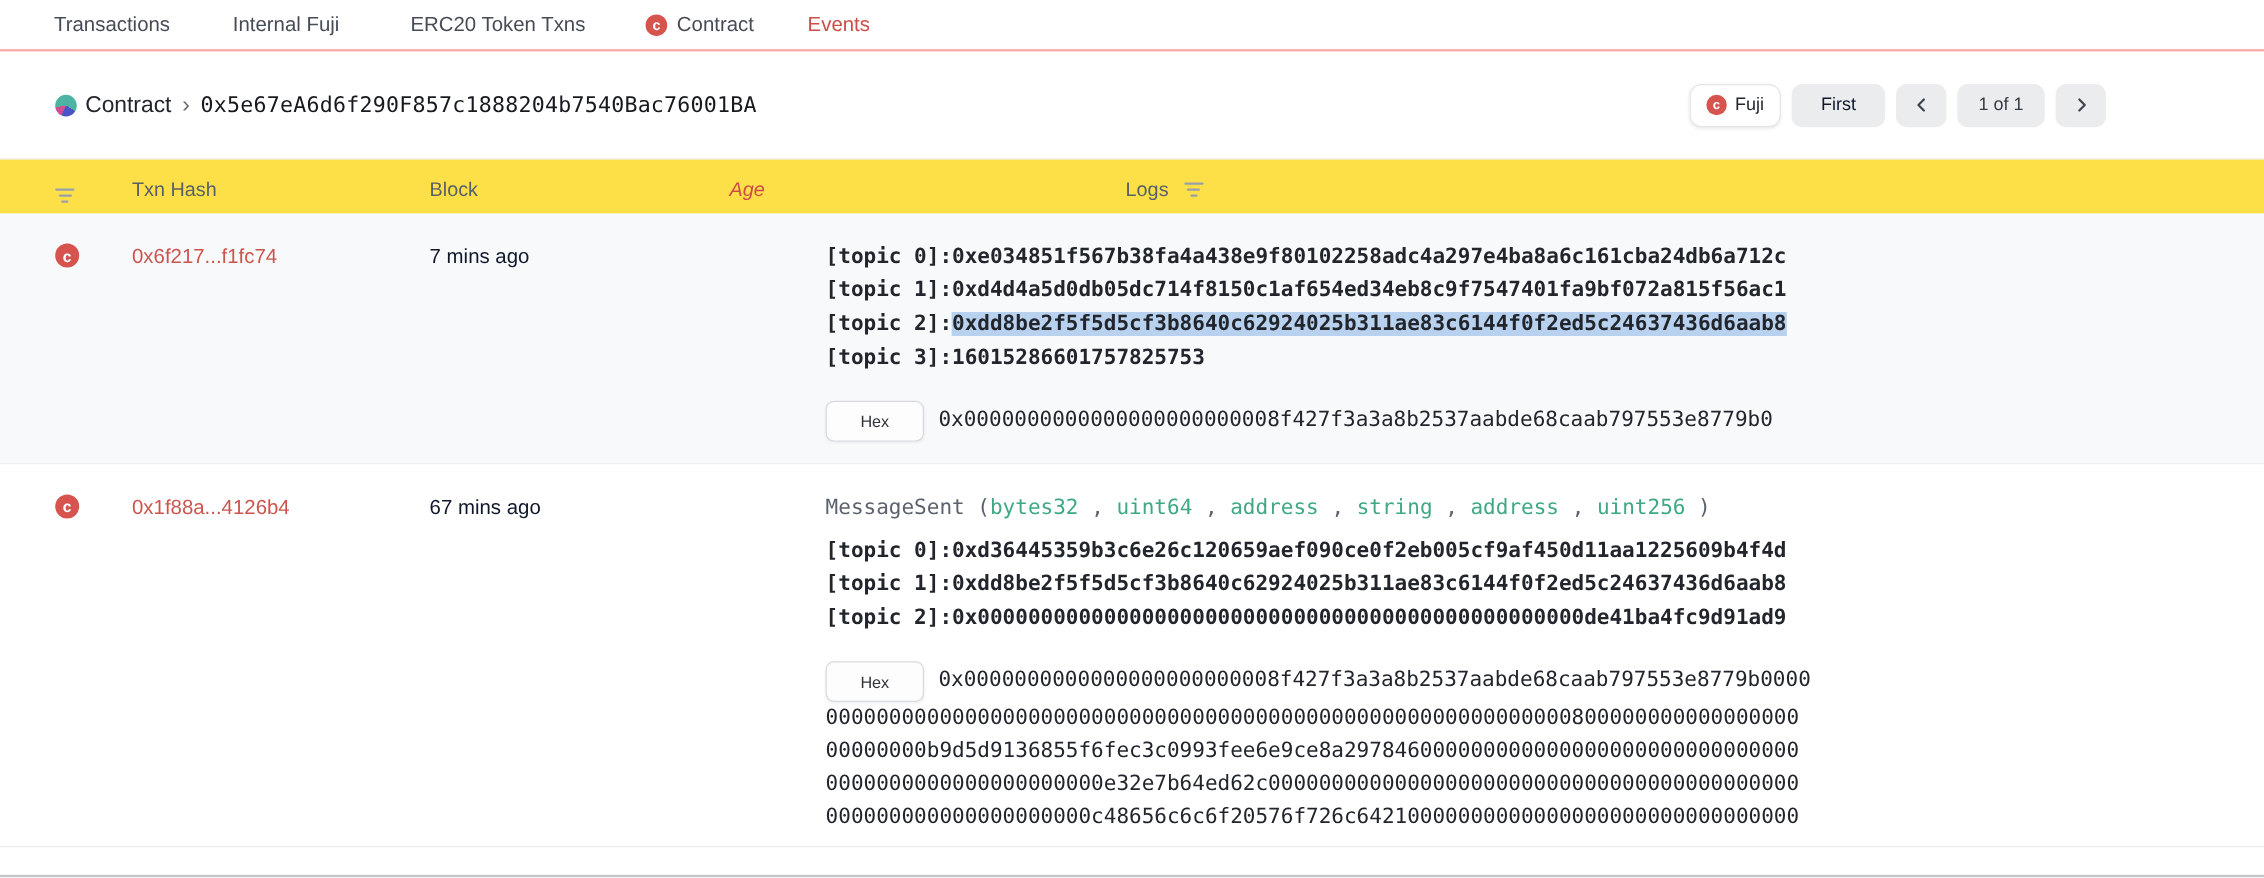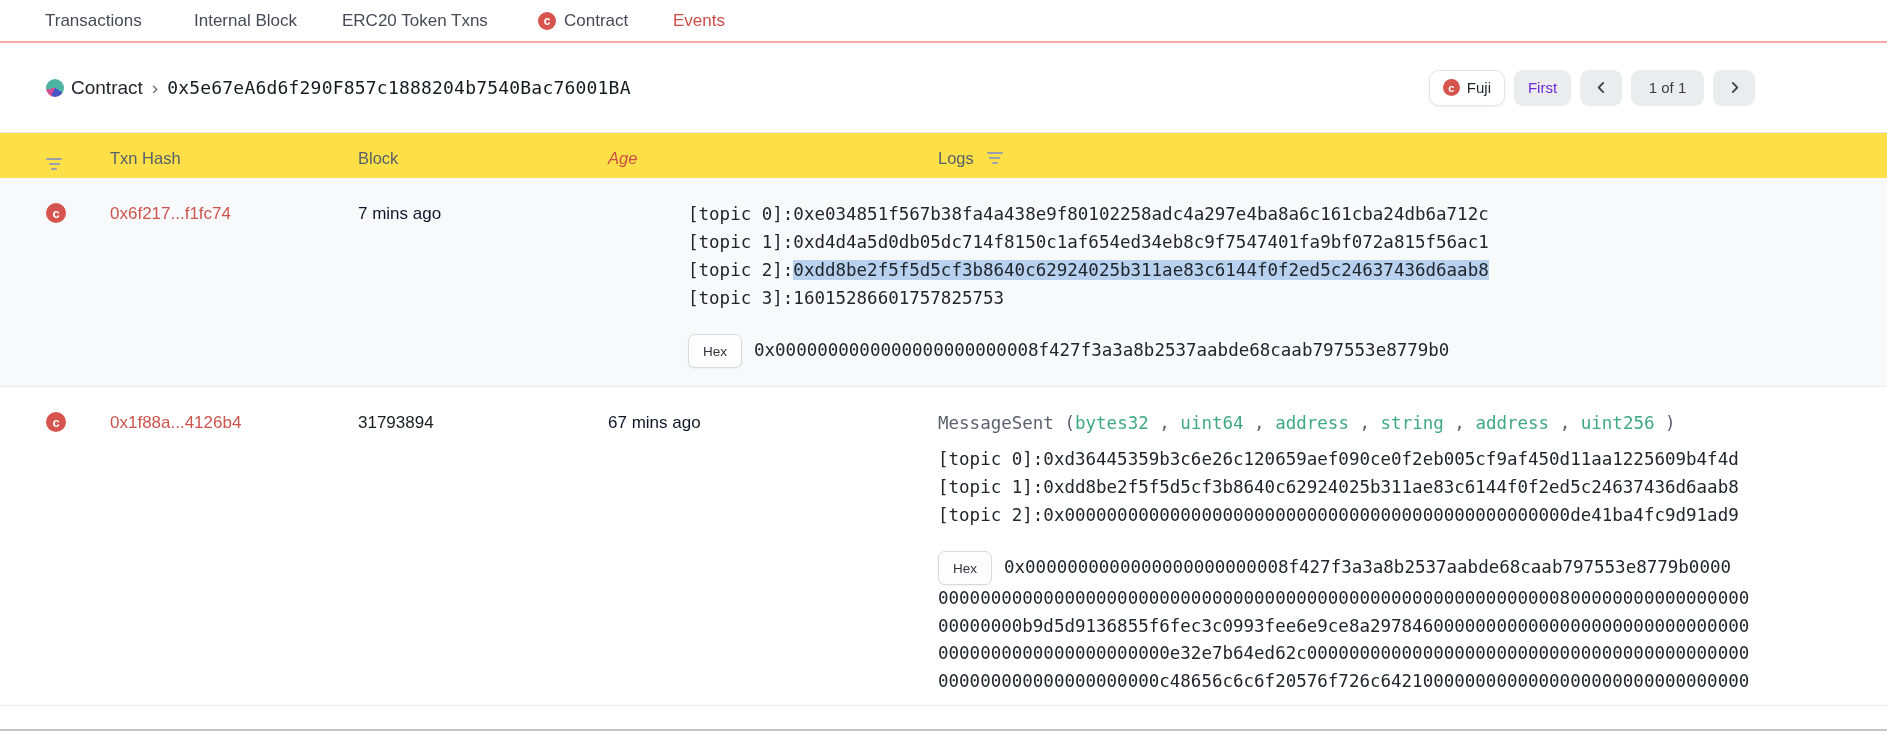--- a/index.html
+++ b/index.html
@@ -23,21 +23,21 @@
   
   .headerbar { position:absolute; left:0; top:43px; width:100%; height:90px; border-bottom:1px solid #e6e8eb; background:#fff; display:flex; align-items:center; justify-content:space-between; padding:0 132px 0 46px; }
   .hleft { display:flex; align-items:center; }
   .avatar { width:18px; height:18px; border-radius:50%; background:conic-gradient(from 0deg, #4db4a3 0deg 120deg, #4a55c5 120deg 205deg, #cf4f92 205deg 262deg, #4db4a3 262deg 360deg); margin-right:7px; }
   .crumb { font-size:19px; color:#22262d; }
   .sep { font-size:19px; color:#6a7077; margin:0 9px; }
   .addr { font-family:"DejaVu Sans Mono", monospace; font-size:18px; color:#16191e; letter-spacing:.2px; }
   .hright { display:flex; align-items:center; gap:9px; }
   .chip { display:flex; align-items:center; gap:7px; background:#fff; border:1px solid #e3e5e9; box-shadow:0 1px 3px rgba(0,0,0,.08); border-radius:10px; height:36px; padding:0 13px; font-size:15px; color:#23272e; cursor:pointer; }
   .gbtn { display:flex; align-items:center; justify-content:center; background:#ebecee; border:none; border-radius:9px; height:36px; font-size:15px; font-family:"Liberation Sans", sans-serif; cursor:pointer; }
-  .gbtn.first { width:57px; color:#6d28d9; }
+  .gbtn.first { width:78px; color:#0f172a; }
   .gbtn.navbtn { width:42px; }
   .gbtn.page { width:73px; color:#383e47; cursor:default; }
 
   
   .thead { position:absolute; left:0; top:133px; width:100%; height:45px; background:#fde047; display:flex; align-items:center; padding-top:5px; font-size:16.5px; color:#575f6b; }
   .th-red { color:#cd4d47; cursor:pointer;font-style:italic; }
   .c-icon { width:110px; padding-left:46px; flex:none; }
   .c-hash { width:248px; flex:none; }
   .c-block { width:250px; flex:none; }
   .c-age { width:330px; flex:none; }
@@ -51,47 +51,47 @@
   
   .trow { position:relative; width:100%; display:flex; align-items:flex-start; padding-top:22px; border-bottom:1px solid #e9ebee; background:#fff; }
   .trow-striped { background:#f8f9fb; }
   .rows-wrap { position:absolute; left:0; top:178px; width:100%; }
   .trow .c-icon { padding-top:3px; }
   .hashlink { font-size:17px; color:#cd544d; line-height:28px; cursor:pointer; text-decoration:none; }
   .blocknum { font-size:17px; color:#191c21; line-height:28px; }
   .age { font-size:17px; color:#0f172a; line-height:28px; cursor:pointer; }
 
   .mono, .topic, .hexline, .sig { font-family:"DejaVu Sans Mono", monospace; font-size:17.5px; color:#22262c; }
-  .topic { line-height:28px; white-space:pre; }
+  .topic { line-height:28px; white-space:pre;font-weight:bold; }
   .hl { background:#b7d1ee; }
   .sig { line-height:28px; white-space:pre; }
   .sig-name, .sig-p { color:#5c626d; }
   .sig-t { color:#3fa885; }
   .topics-after-sig { margin-top:8px; }
 
   .hexblock { margin-top:22px; padding-bottom:18px; }
   .hexfirst { display:flex; align-items:center; gap:12px; }
-  .hexbtn { background:#fdfdfe; border:1px solid #d7dade; border-radius:7px; height:34px; padding:0 14px; font-size:13.5px; color:#30343b; font-family:"Liberation Sans", sans-serif; box-shadow:0 1px 2px rgba(0,0,0,.05); cursor:pointer; }
+  .hexbtn { background:#fdfdfe; border:1px solid #d7dade; border-radius:7px; height:34px; padding:0 28px; font-size:13.5px; color:#30343b; font-family:"Liberation Sans", sans-serif; box-shadow:0 1px 2px rgba(0,0,0,.05); cursor:pointer; }
   .hexline { line-height:27.5px; white-space:pre; display:block; }
   .row2 .hexblock { padding-bottom:10px; }
 
   .bottomline { position:absolute; left:0; top:729px; width:100%; height:2px; background:#c3c6ca; }
 
   .chev { display:block; }
 </style>
 </head>
 <body>
 
 <div class="screen">
 
   <div class="top-sliver"></div>
 
   <nav class="topnav">
     <div class="tab" style="left:45px">Transactions</div>
-    <div class="tab" style="left:194px">Internal Block</div>
+    <div class="tab" style="left:194px">Internal Fuji</div>
     <div class="tab" style="left:342px">ERC20 Token Txns</div>
     <div class="tab tab-with-icon" style="left:538px">
       <span class="cbadge cbadge-18">c</span>
       <span>Contract</span>
     </div>
     <div class="tab tab-active" style="left:673px">Events</div>
   </nav>
 
   <div class="headerbar">
     <div class="hleft">
@@ -169,23 +169,20 @@
       </div>
     </div>
 
     <div class="trow row2">
       <div class="c-icon">
         <span class="cbadge cbadge-20">c</span>
       </div>
       <div class="c-hash">
         <a class="hashlink">0x1f88a...4126b4</a>
       </div>
-      <div class="c-block">
-        <span class="blocknum">31793894</span>
-      </div>
       <div class="c-age">
         <span class="age">67 mins ago</span>
       </div>
       <div class="c-logs">
         <div class="sig"><span class="sig-name">MessageSent</span><span class="sig-p"> (</span><span class="sig-t">bytes32</span><span class="sig-p"> , </span><span class="sig-t">uint64</span><span class="sig-p"> , </span><span class="sig-t">address</span><span class="sig-p"> , </span><span class="sig-t">string</span><span class="sig-p"> , </span><span class="sig-t">address</span><span class="sig-p"> , </span><span class="sig-t">uint256</span><span class="sig-p"> )</span></div>
         <div class="topics topics-after-sig">
           <div class="topic"><span>[topic 0]:</span><span>0xd36445359b3c6e26c120659aef090ce0f2eb005cf9af450d11aa1225609b4f4d</span></div>
           <div class="topic"><span>[topic 1]:</span><span>0xdd8be2f5f5d5cf3b8640c62924025b311ae83c6144f0f2ed5c24637436d6aab8</span></div>
           <div class="topic"><span>[topic 2]:</span><span>0x000000000000000000000000000000000000000000000000de41ba4fc9d91ad9</span></div>
         </div>

